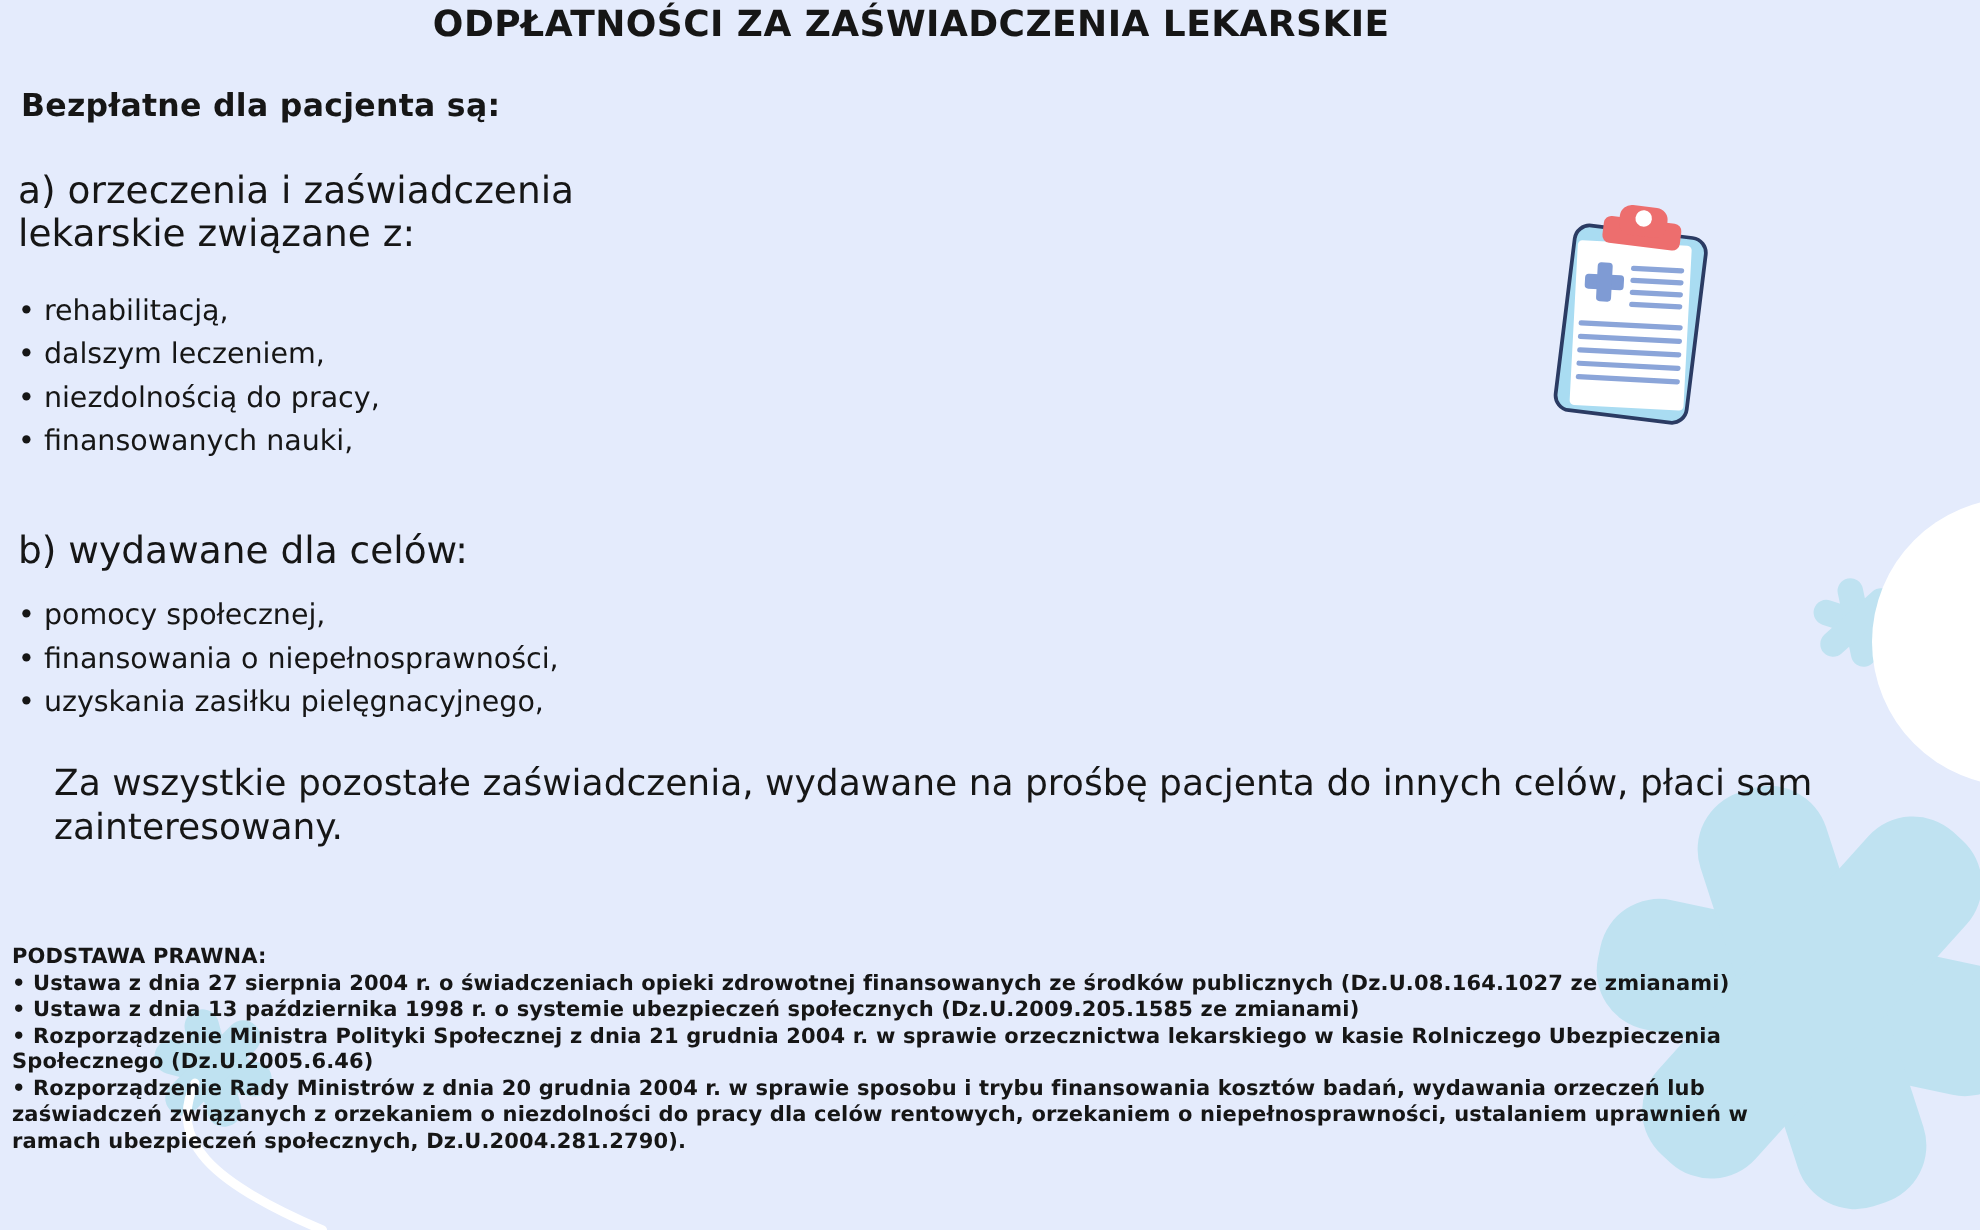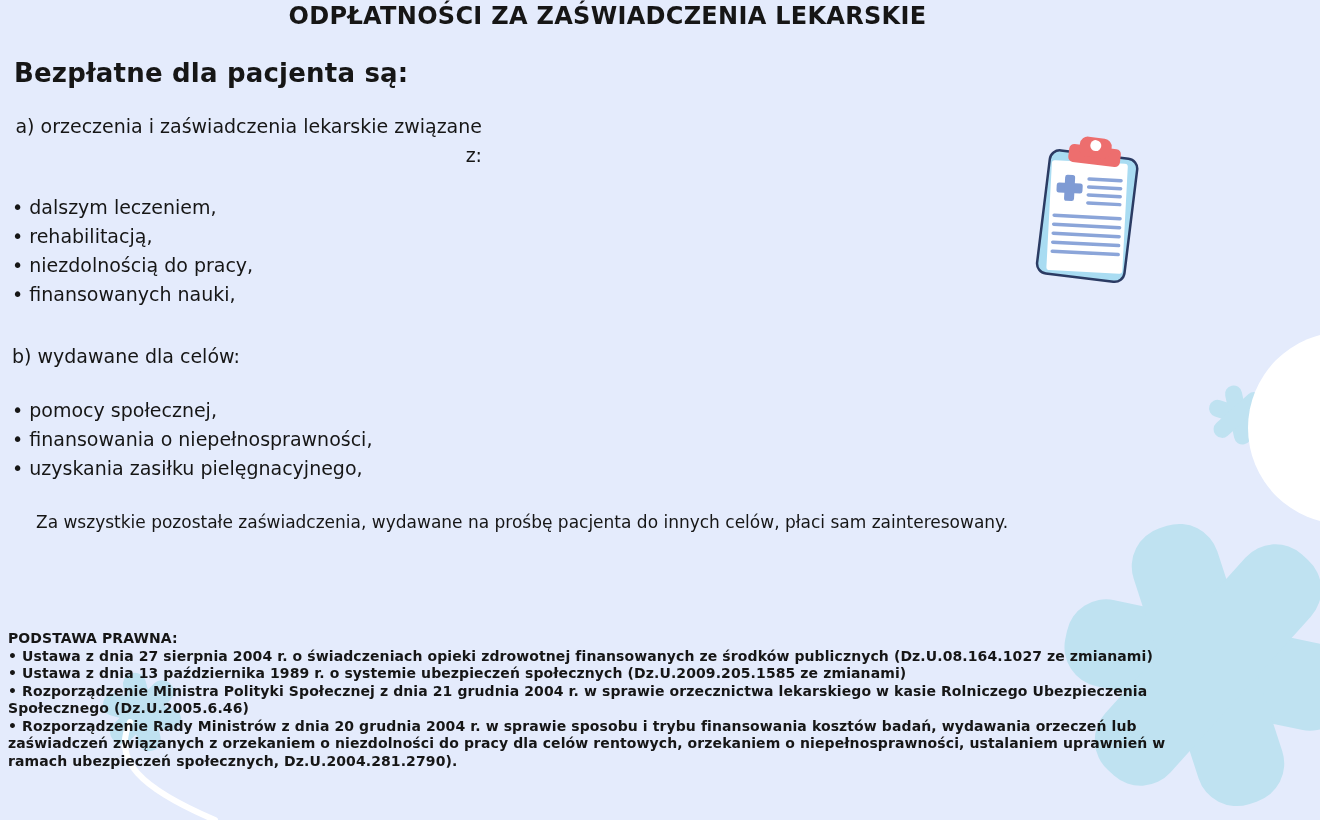--- a/index.html
+++ b/index.html
@@ -14,36 +14,36 @@
     left:1248px;top:332px;width:192px;height:192px;
     background:#ffffff;border-radius:50%;
   }
   
   .content{position:absolute;z-index:1;}
   .page-title{
     top:2px;left:0;width:1215px;text-align:center;
     font-size:24px;font-weight:bold;letter-spacing:.3px;
   }
   .free-heading{
-    left:14px;top:58px;font-size:26px;font-weight:bold;letter-spacing:.2px;
+    left:14px;top:58px;font-size:21px;font-weight:bold;letter-spacing:.2px;
   }
   .group-intro{
-    left:12px;font-size:19px;line-height:29px;max-width:470px;text-align:right;
+    left:12px;font-size:25px;line-height:29px;max-width:470px;
   }
   .group-a-intro{top:112px;}
-  .group-b-intro{top:342px;}
+  .group-b-intro{top:352px;}
   ul.dot-list{
     left:12px;margin:0;padding:0;list-style:none;
     font-size:19px;line-height:29px;
   }
   .list-a{top:193px;}
   .list-b{top:396px;}
   ul.dot-list li::before{content:"• ";}
   .note-line{
-    left:36px;top:508px;width:1280px;font-size:17px;line-height:29px;
+    left:36px;top:508px;width:1280px;font-size:24px;line-height:29px;
   }
   .legal-block{
     left:8px;top:630px;width:1205px;
     font-size:14px;line-height:17.5px;font-weight:bold;letter-spacing:.1px;
   }
   .legal-item::before{content:"• ";}
   
   .clipboard{left:1028px;top:132px;}
 </style>
 </head>
@@ -104,35 +104,35 @@
   </g>
 </svg>
 
 <div class="content page-title">ODPŁATNOŚCI ZA ZAŚWIADCZENIA LEKARSKIE</div>
 
 <div class="content free-heading">Bezpłatne dla pacjenta są:</div>
 
 <div class="content group-intro group-a-intro">a) orzeczenia i zaświadczenia lekarskie związane z:</div>
 
 <ul class="content dot-list list-a">
+  <li>rehabilitacją,</li>
   <li>dalszym leczeniem,</li>
-  <li>rehabilitacją,</li>
   <li>niezdolnością do pracy,</li>
   <li>finansowanych nauki,</li>
 </ul>
 
 <div class="content group-intro group-b-intro">b) wydawane dla celów:</div>
 
 <ul class="content dot-list list-b">
   <li>pomocy społecznej,</li>
   <li>finansowania o niepełnosprawności,</li>
   <li>uzyskania zasiłku pielęgnacyjnego,</li>
 </ul>
 
 <div class="content note-line">Za wszystkie pozostałe zaświadczenia, wydawane na prośbę pacjenta do innych celów, płaci sam zainteresowany.</div>
 
 <div class="content legal-block">
   <div class="legal-heading">PODSTAWA PRAWNA:</div>
   <div class="legal-item">Ustawa z dnia 27 sierpnia 2004 r. o świadczeniach opieki zdrowotnej finansowanych ze środków publicznych (Dz.U.08.164.1027 ze zmianami)</div>
-  <div class="legal-item">Ustawa z dnia 13 października 1989 r. o systemie ubezpieczeń społecznych (Dz.U.2009.205.1585 ze zmianami)</div>
+  <div class="legal-item">Ustawa z dnia 13 października 1998 r. o systemie ubezpieczeń społecznych (Dz.U.2009.205.1585 ze zmianami)</div>
   <div class="legal-item">Rozporządzenie Ministra Polityki Społecznej z dnia 21 grudnia 2004 r. w sprawie orzecznictwa lekarskiego w kasie Rolniczego Ubezpieczenia Społecznego (Dz.U.2005.6.46)</div>
   <div class="legal-item">Rozporządzenie Rady Ministrów z dnia 20 grudnia 2004 r. w sprawie sposobu i trybu finansowania kosztów badań, wydawania orzeczeń lub zaświadczeń związanych z orzekaniem o niezdolności do pracy dla celów rentowych, orzekaniem o niepełnosprawności, ustalaniem uprawnień w ramach ubezpieczeń społecznych, Dz.U.2004.281.2790).</div>
 </div>
 
 </body></html>

